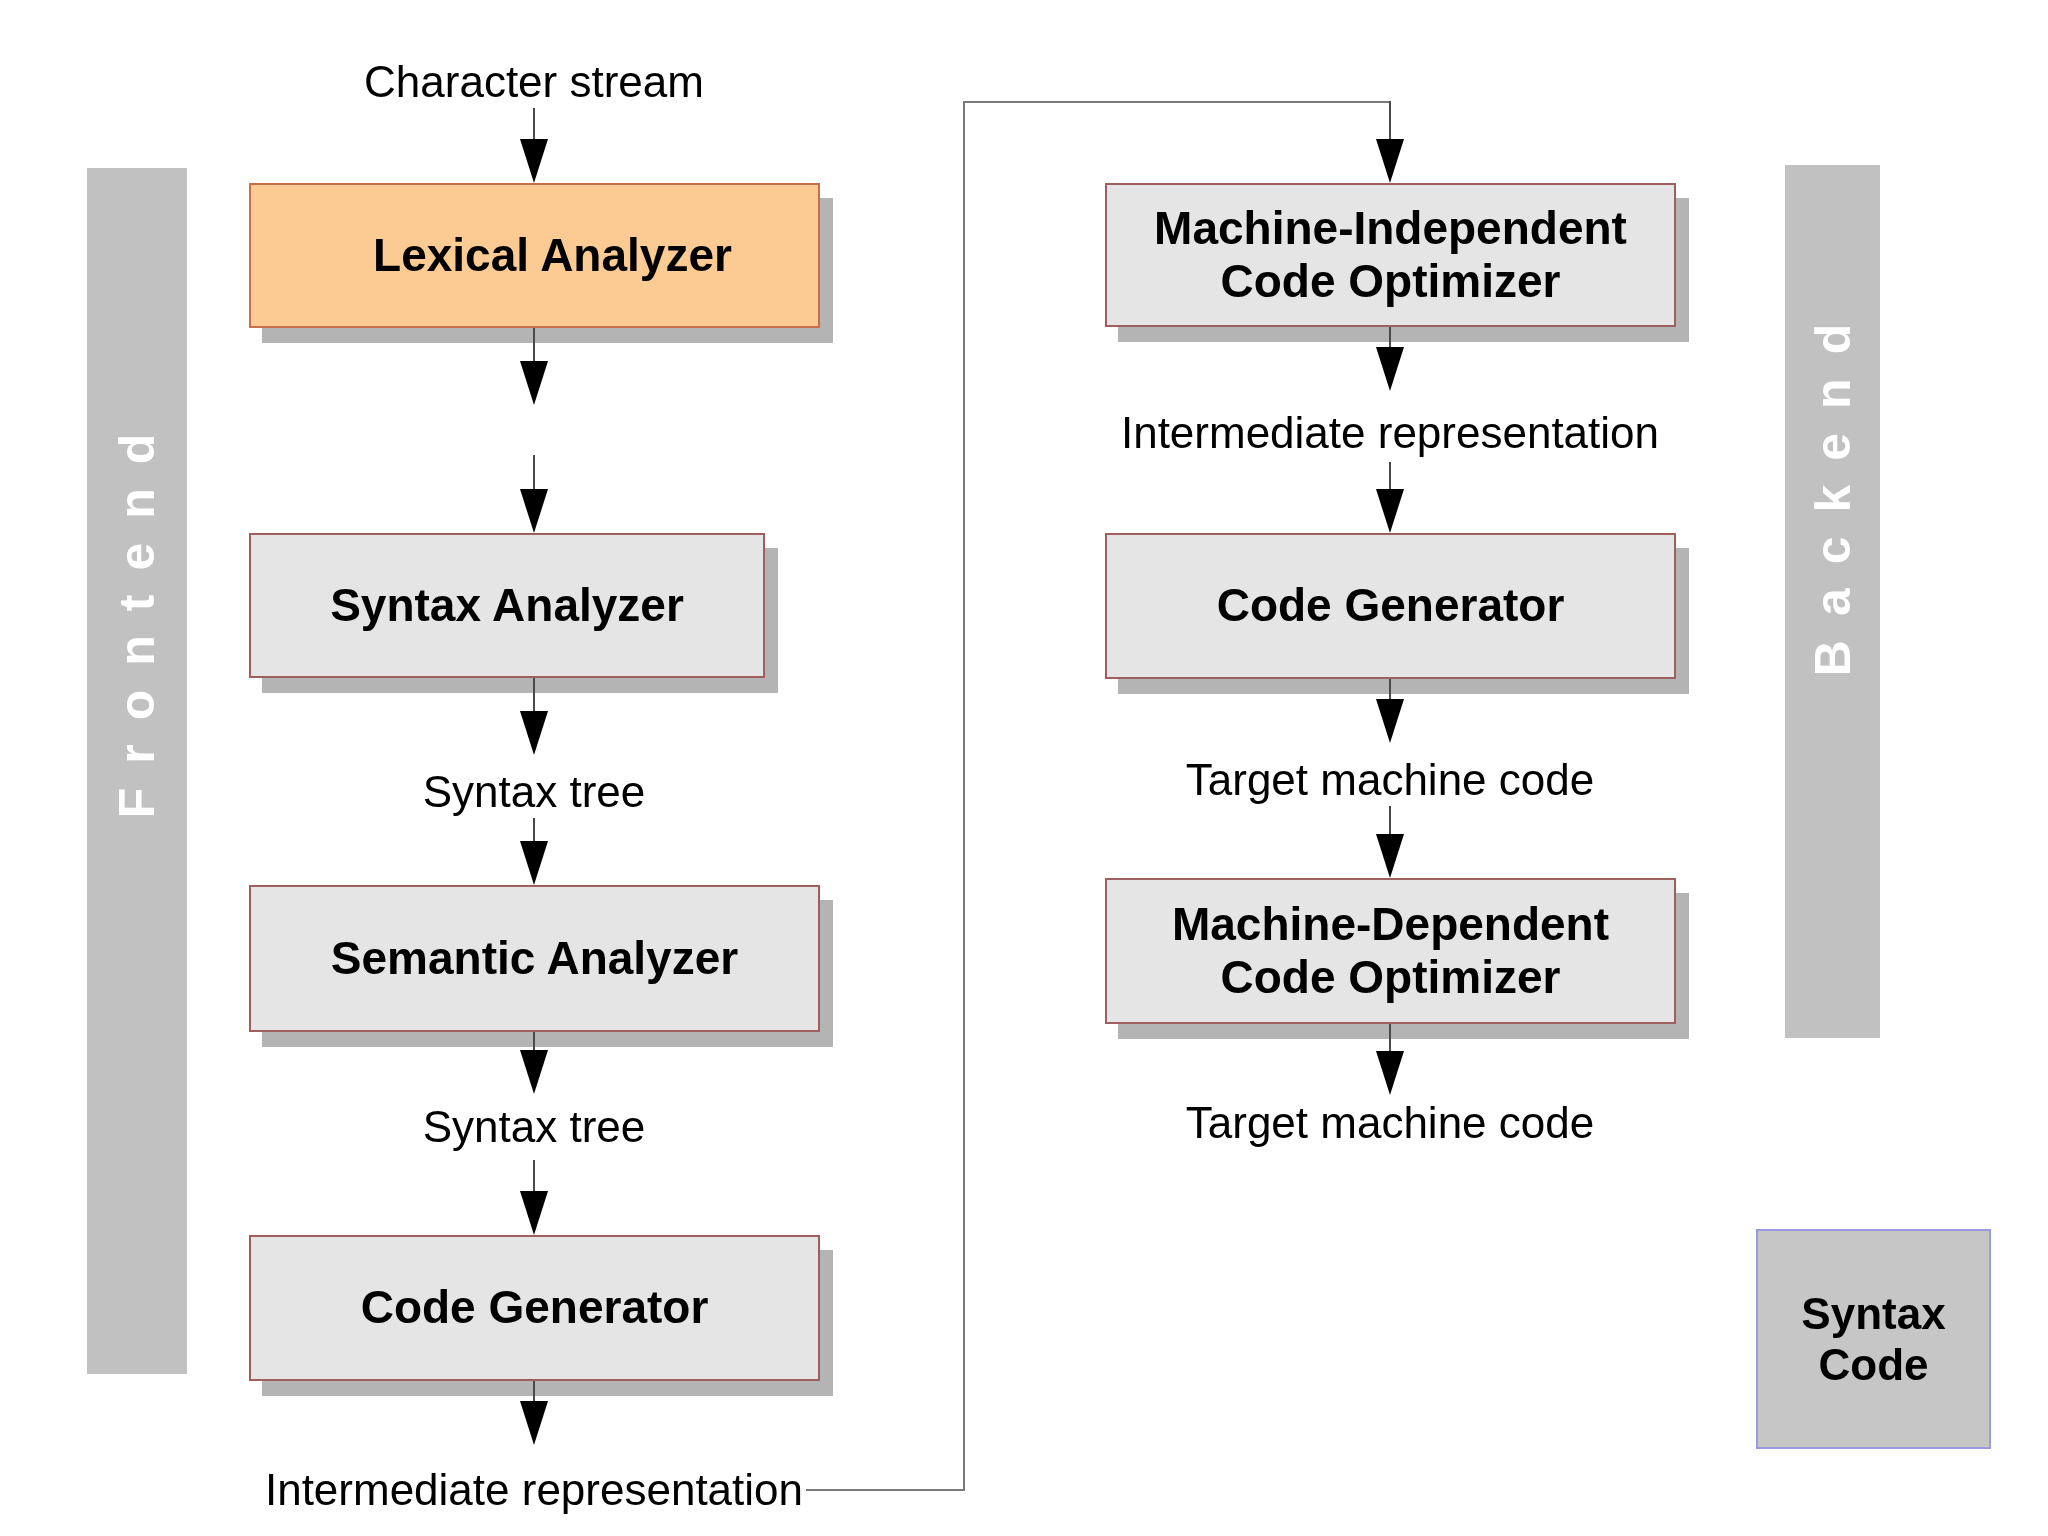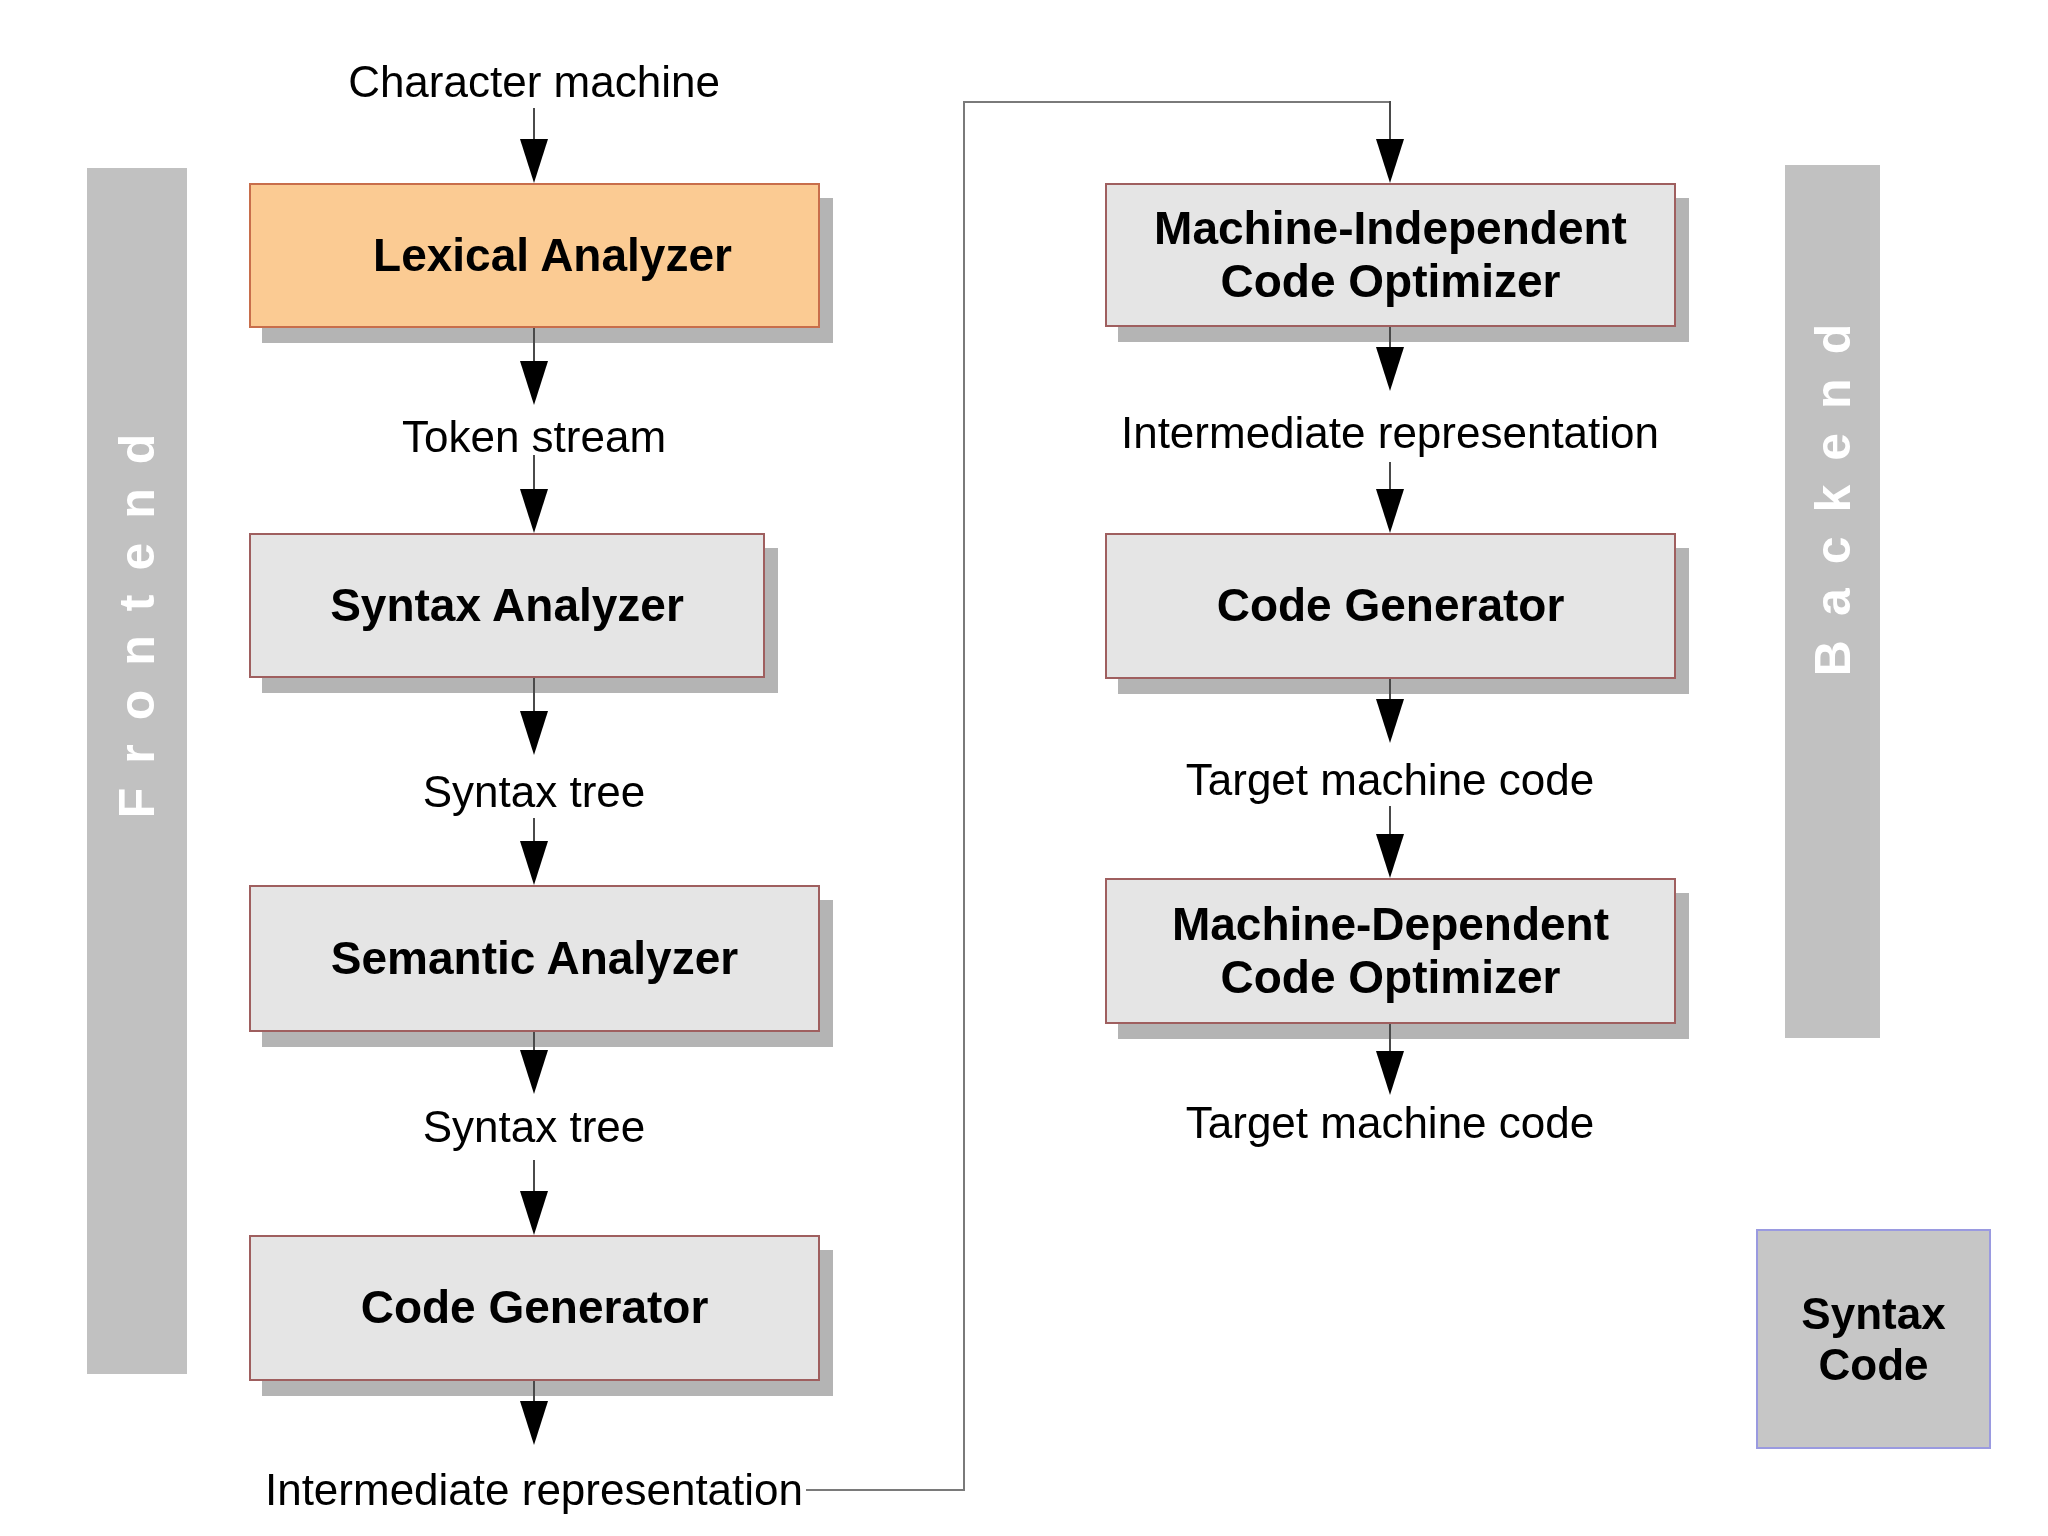--- a/index.html
+++ b/index.html
@@ -75,22 +75,21 @@
   <div class="box" style="left:1105px;top:878px;width:571px;height:146px;">
     <span>Machine-Dependent</span>
     <span>Code Optimizer</span>
   </div>
 
   <div class="box symbol" style="left:1756px;top:1229px;width:235px;height:220px;">
     <span>Syntax</span>
     <span>Code</span>
   </div>
 
-  <div class="flow-label" style="left:234px;top:55px;width:600px;">Character machine</div>
-  <div class="flow-label" style="left:234px;top:410px;width:600px;">Token stream</div>
+  <div class="flow-label" style="left:234px;top:55px;width:600px;">Character stream</div>
   <div class="flow-label" style="left:234px;top:765px;width:600px;">Syntax tree</div>
   <div class="flow-label" style="left:234px;top:1100px;width:600px;">Syntax tree</div>
   <div class="flow-label" style="left:214px;top:1463px;width:640px;">Intermediate representation</div>
 
   <div class="flow-label" style="left:1070px;top:406px;width:640px;">Intermediate representation</div>
   <div class="flow-label" style="left:1090px;top:753px;width:600px;">Target machine code</div>
   <div class="flow-label" style="left:1090px;top:1096px;width:600px;">Target machine code</div>
 
   <div>
     <div class="stem" style="left:533px;top:108px;height:36px;"></div>

